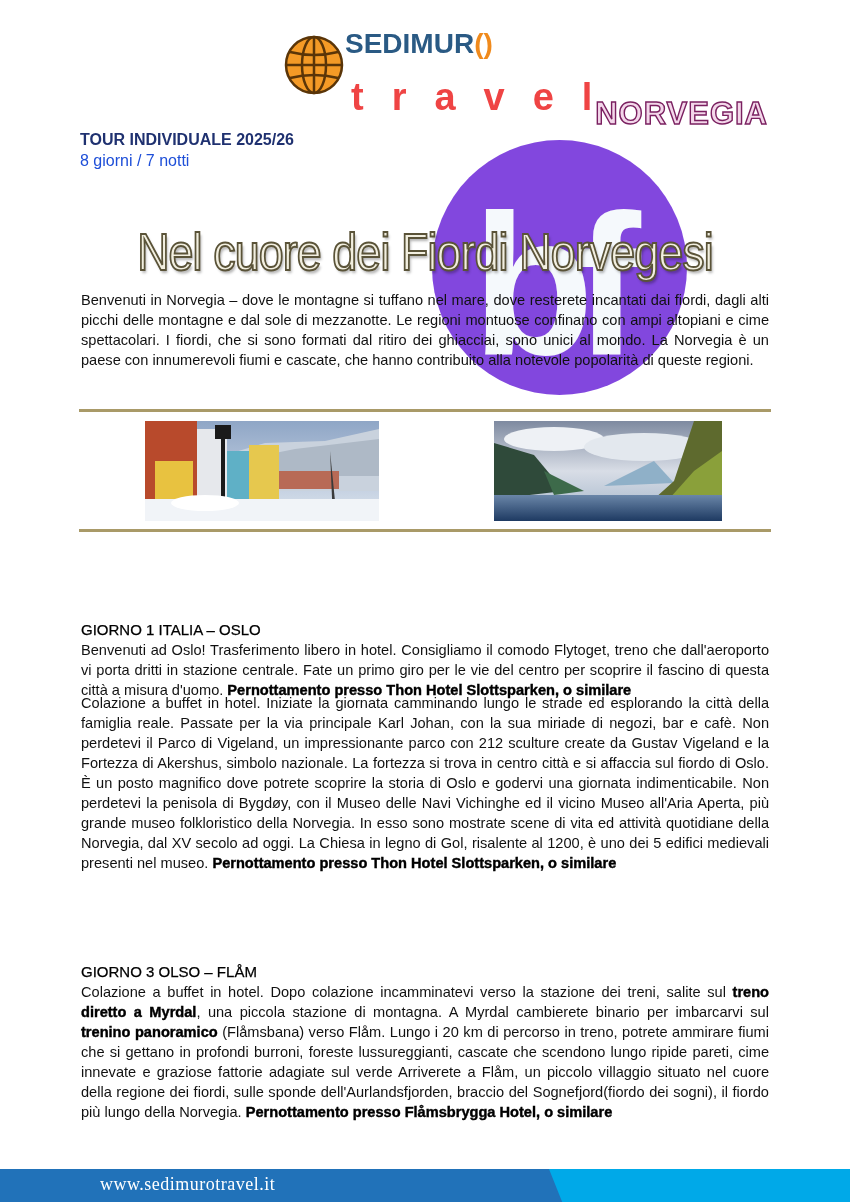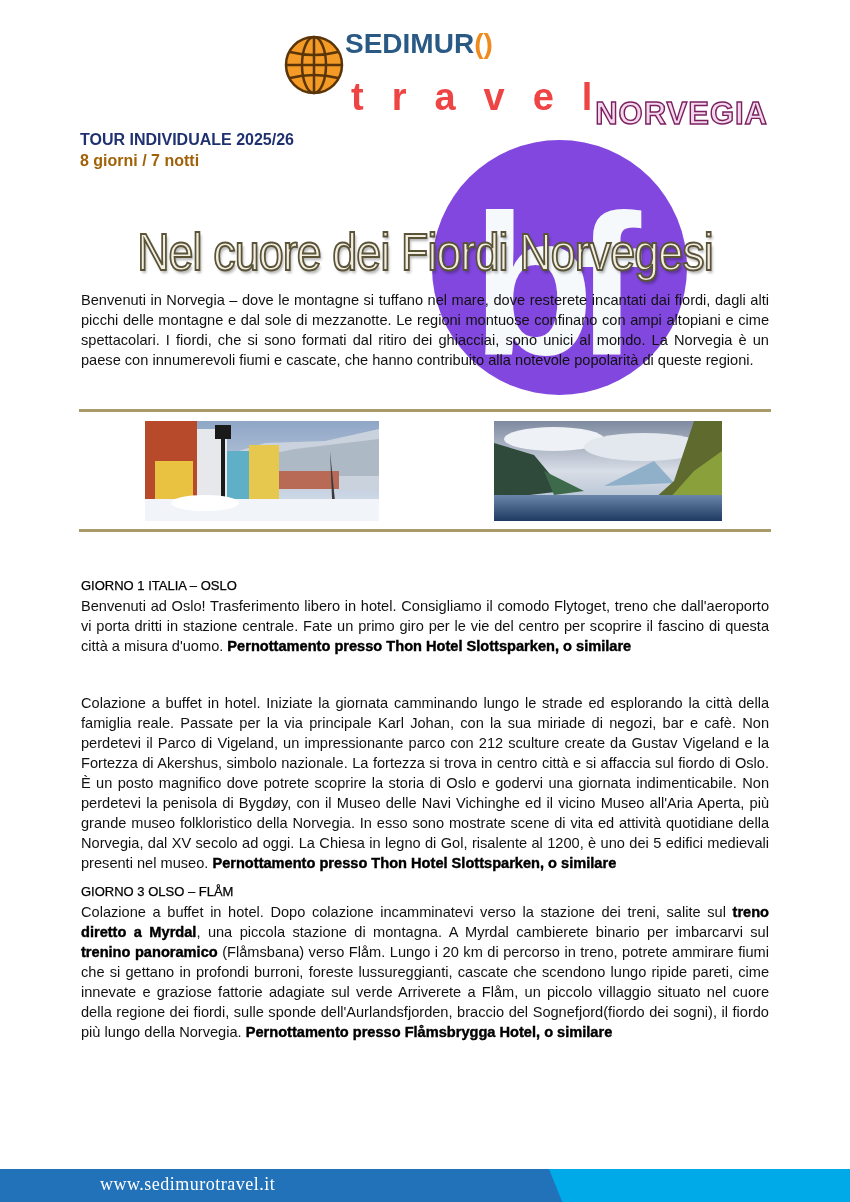--- a/index.html
+++ b/index.html
@@ -28,41 +28,41 @@
   }
   .country {
     position: absolute; right: 82px; top: 96px; font-size: 31px; font-weight: bold;
     color: #f3d7ea; -webkit-text-stroke: 1.4px #7a2060; letter-spacing: 1px; z-index: 2;
   }
   .tour-type {
     position: absolute; left: 80px; top: 131px; font-size: 16px; font-weight: bold;
     color: #1f3170; z-index: 2;
   }
   .duration {
-    position: absolute; left: 80px; top: 152px; font-size: 16px; font-weight: bold;
-    color: #a16207; z-index: 2;
+    position: absolute; left: 80px; top: 152px; font-size: 16px; font-weight: normal;
+    color: #1d4ed8; z-index: 2;
   }
   .headline {
     position: absolute; left: 0; width: 850px; top: 222px; text-align: center;
     font-size: 52px; color: #f2efe0; -webkit-text-stroke: 2px #5a5338;
     text-shadow: 2px 3px 3px rgba(0,0,0,0.3); letter-spacing: -1px;
     font-family: "Liberation Sans", sans-serif; z-index: 2; transform: scaleX(0.86);
   }
   .intro {
     position: absolute; left: 81px; top: 290px; width: 688px; font-size: 14.6px;
     line-height: 20px; text-align: justify; z-index: 2; color: #111;
   }
   .rule {
     position: absolute; left: 79px; width: 692px; height: 3px; background: #a99a68; z-index: 2;
   }
   .photo { position: absolute; top: 421px; height: 100px; z-index: 2; overflow: hidden; }
   .photo-bergen { left: 145px; width: 234px; }
   .photo-fjord { left: 494px; width: 228px; }
   .day { position: absolute; left: 81px; width: 688px; z-index: 2; }
-  .day-title { font-size: 13px; line-height: 20px; font-weight: normal; color: #000; -webkit-text-stroke: 0.25px #000; }
+  .day-title { font-size: 15px; line-height: 20px; font-weight: normal; color: #000; margin-top: 44px; -webkit-text-stroke: 0.25px #000; }
   .day-text { font-size: 14.6px; line-height: 20px; text-align: justify; color: #111; }
   .day-text b { font-weight: bold; -webkit-text-stroke: 0.4px #000; color: #000; }
   .footer { position: absolute; left: 0; top: 1169px; width: 850px; height: 45px; z-index: 2; padding-left: 44px; }
   .footer .left-band { position: absolute; left: 0; top: 0; width: 100%; height: 100%; background: #2172b9; }
   .footer .right-band {
     position: absolute; right: 0; top: 0; width: 345px; height: 100%; background: #00a9e8;
     clip-path: polygon(0 0, 100% 0, 100% 100%, 18px 100%);
   }
   .footer .url {
     position: absolute; left: 100px; top: 5px; font-family: "Liberation Serif", serif;
@@ -153,21 +153,21 @@
 
 <div class="day" style="top:576px">
   <div class="day-title">GIORNO 1 ITALIA – OSLO</div>
   <div class="day-text"><span>Benvenuti ad Oslo! Trasferimento libero in hotel. Consigliamo il comodo Flytoget, treno che dall'aeroporto vi porta dritti in stazione centrale. Fate un primo giro per le vie del centro per scoprire il fascino di questa città a misura d'uomo. </span><b>Pernottamento presso Thon Hotel Slottsparken, o similare</b></div>
 </div>
 
 <div class="day" style="top:693px">
   <div class="day-text"><span>Colazione a buffet in hotel. Iniziate la giornata camminando lungo le strade ed esplorando la città della famiglia reale. Passate per la via principale Karl Johan, con la sua miriade di negozi, bar e cafè. Non perdetevi il Parco di Vigeland, un impressionante parco con 212 sculture create da Gustav Vigeland e la Fortezza di Akershus, simbolo nazionale. La fortezza si trova in centro città e si affaccia sul fiordo di Oslo. È un posto magnifico dove potrete scoprire la storia di Oslo e godervi una giornata indimenticabile. Non perdetevi la penisola di Bygdøy, con il Museo delle Navi Vichinghe ed il vicino Museo all'Aria Aperta, più grande museo folkloristico della Norvegia. In esso sono mostrate scene di vita ed attività quotidiane della Norvegia, dal XV secolo ad oggi. La Chiesa in legno di Gol, risalente al 1200, è uno dei 5 edifici medievali presenti nel museo. </span><b>Pernottamento presso Thon Hotel Slottsparken, o similare</b></div>
 </div>
 
-<div class="day" style="top:882px">
+<div class="day" style="top:918px">
   <div class="day-title">GIORNO 3 OLSO – FLÅM</div>
   <div class="day-text"><span>Colazione a buffet in hotel. Dopo colazione incamminatevi verso la stazione dei treni, salite sul </span><b>treno diretto a Myrdal</b><span>, una piccola stazione di montagna. A Myrdal cambierete binario per imbarcarvi sul </span><b>trenino panoramico</b><span> (Flåmsbana) verso Flåm. Lungo i 20 km di percorso in treno, potrete ammirare fiumi che si gettano in profondi burroni, foreste lussureggianti, cascate che scendono lungo ripide pareti, cime innevate e graziose fattorie adagiate sul verde Arriverete a Flåm, un piccolo villaggio situato nel cuore della regione dei fiordi, sulle sponde dell'Aurlandsfjorden, braccio del Sognefjord(fiordo dei sogni), il fiordo più lungo della Norvegia. </span><b>Pernottamento presso Flåmsbrygga Hotel, o similare</b></div>
 </div>
 
 <div class="footer">
   <div class="left-band"></div>
   <div class="right-band"></div>
   <div class="url">www.sedimurotravel.it</div>
 </div>
 

